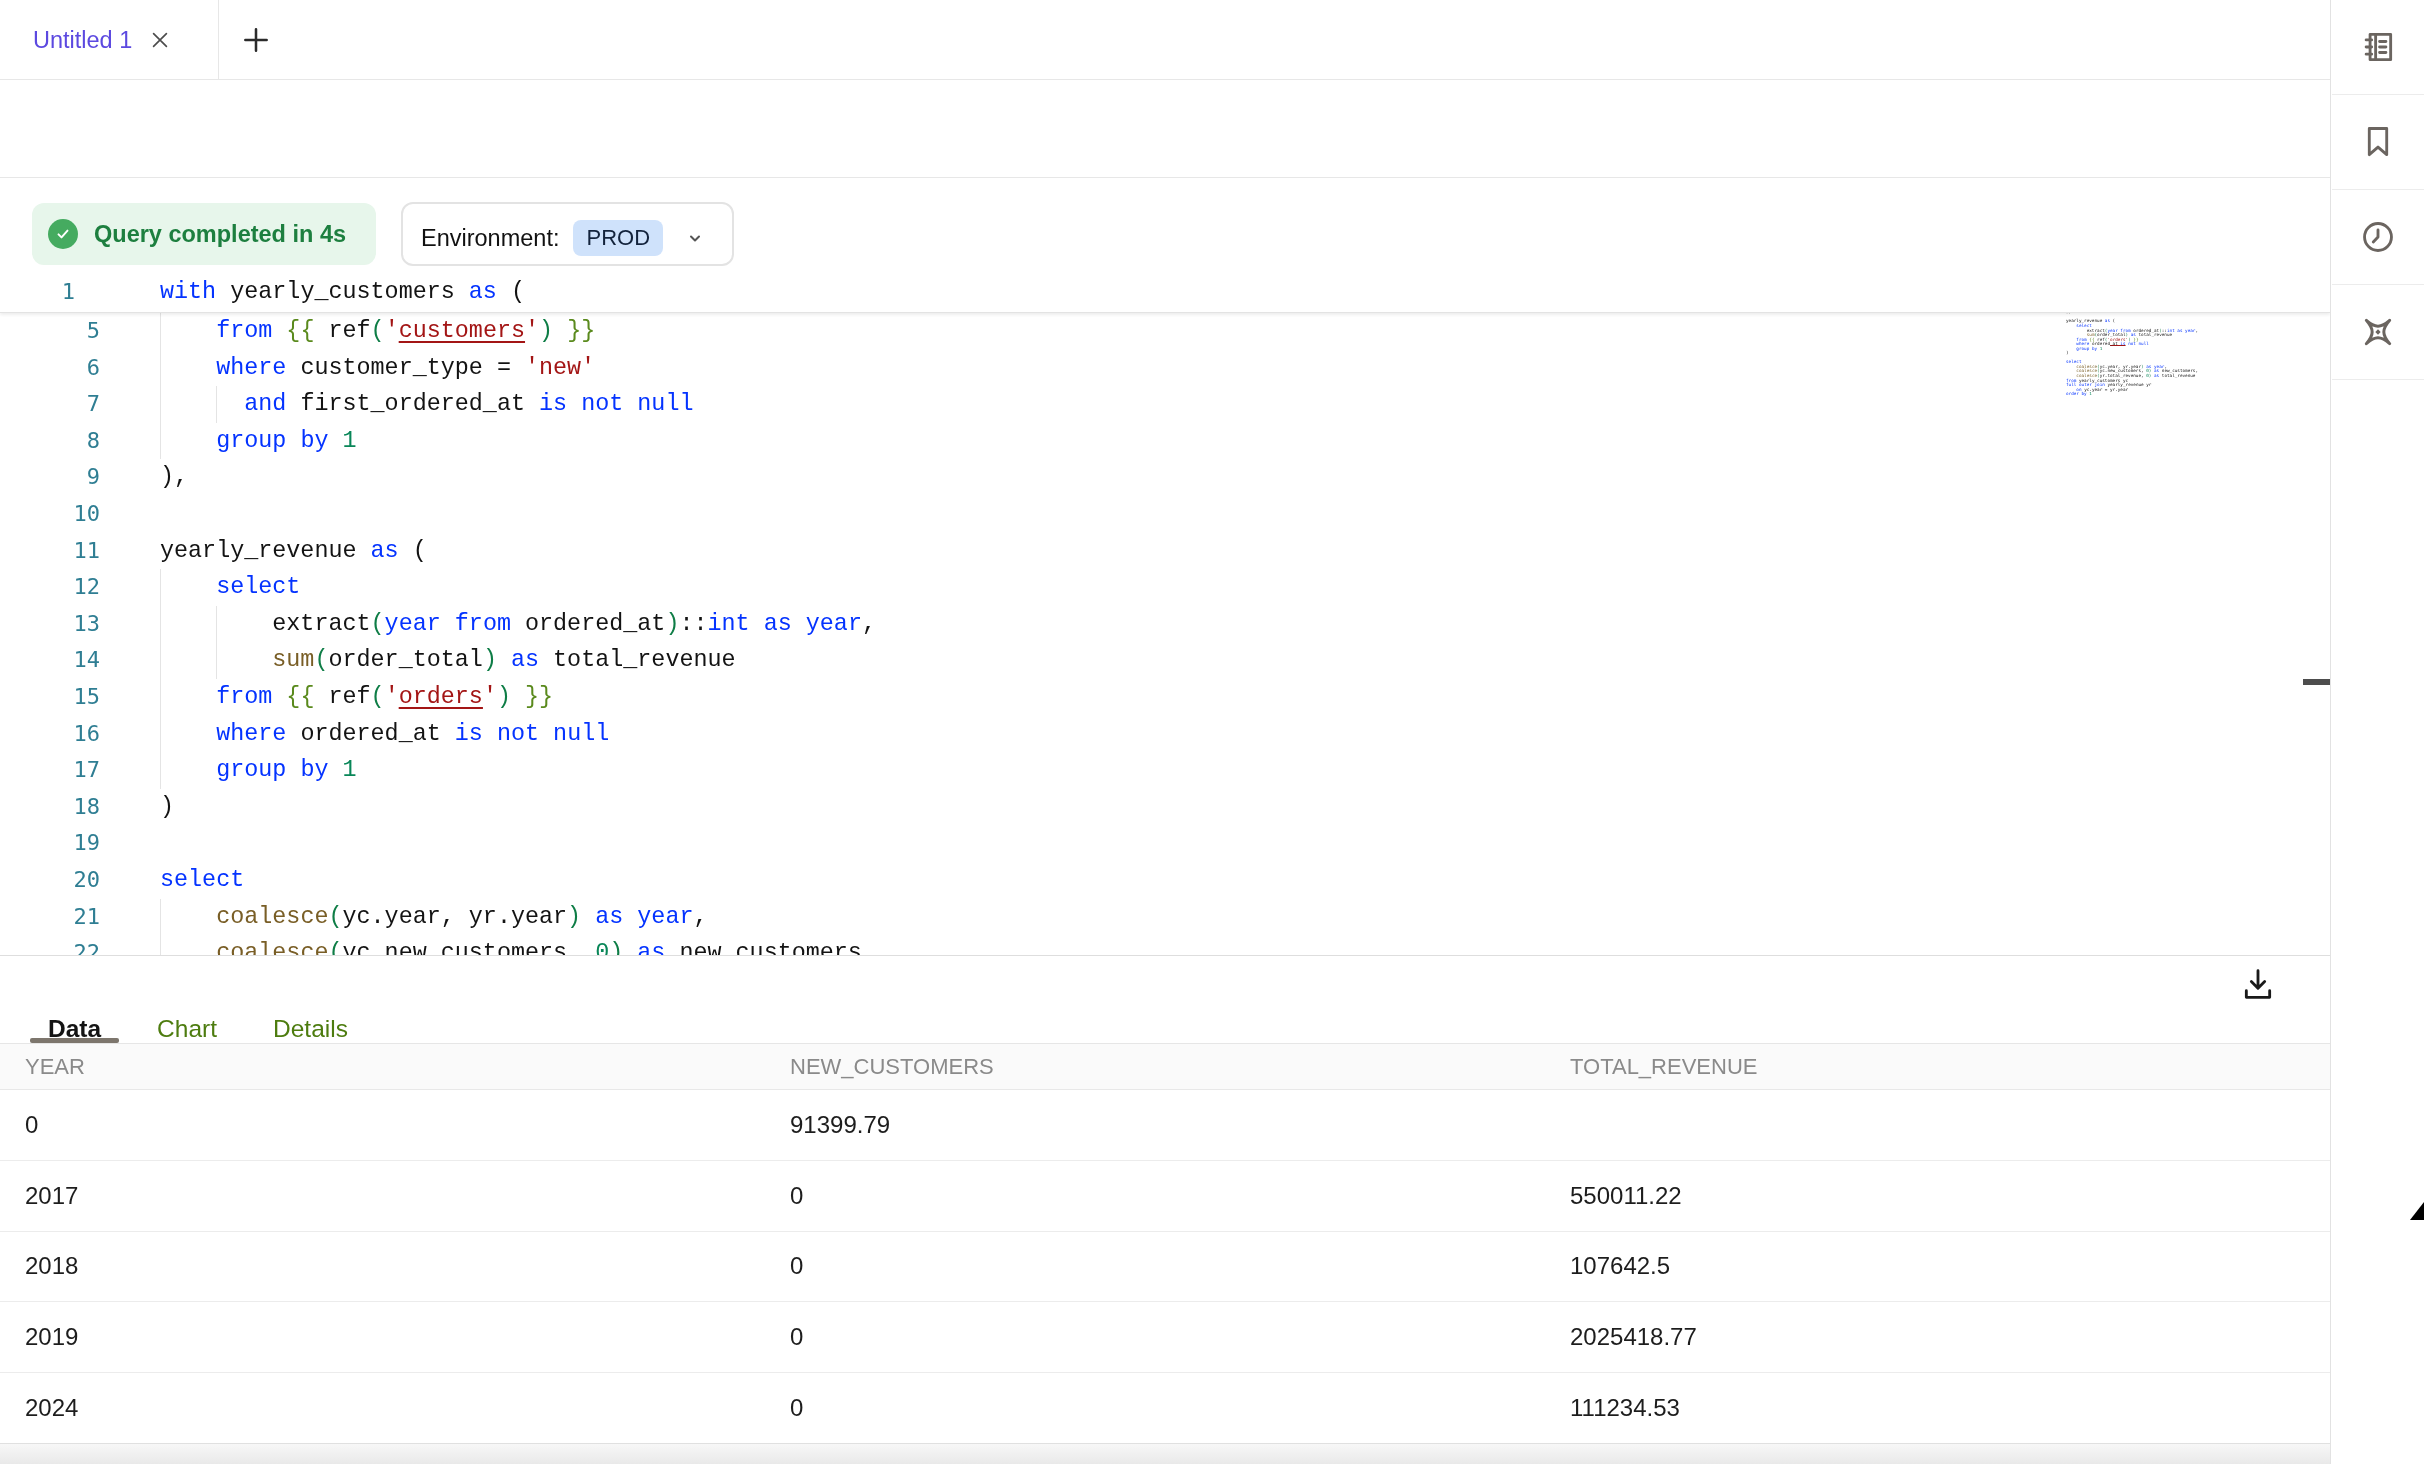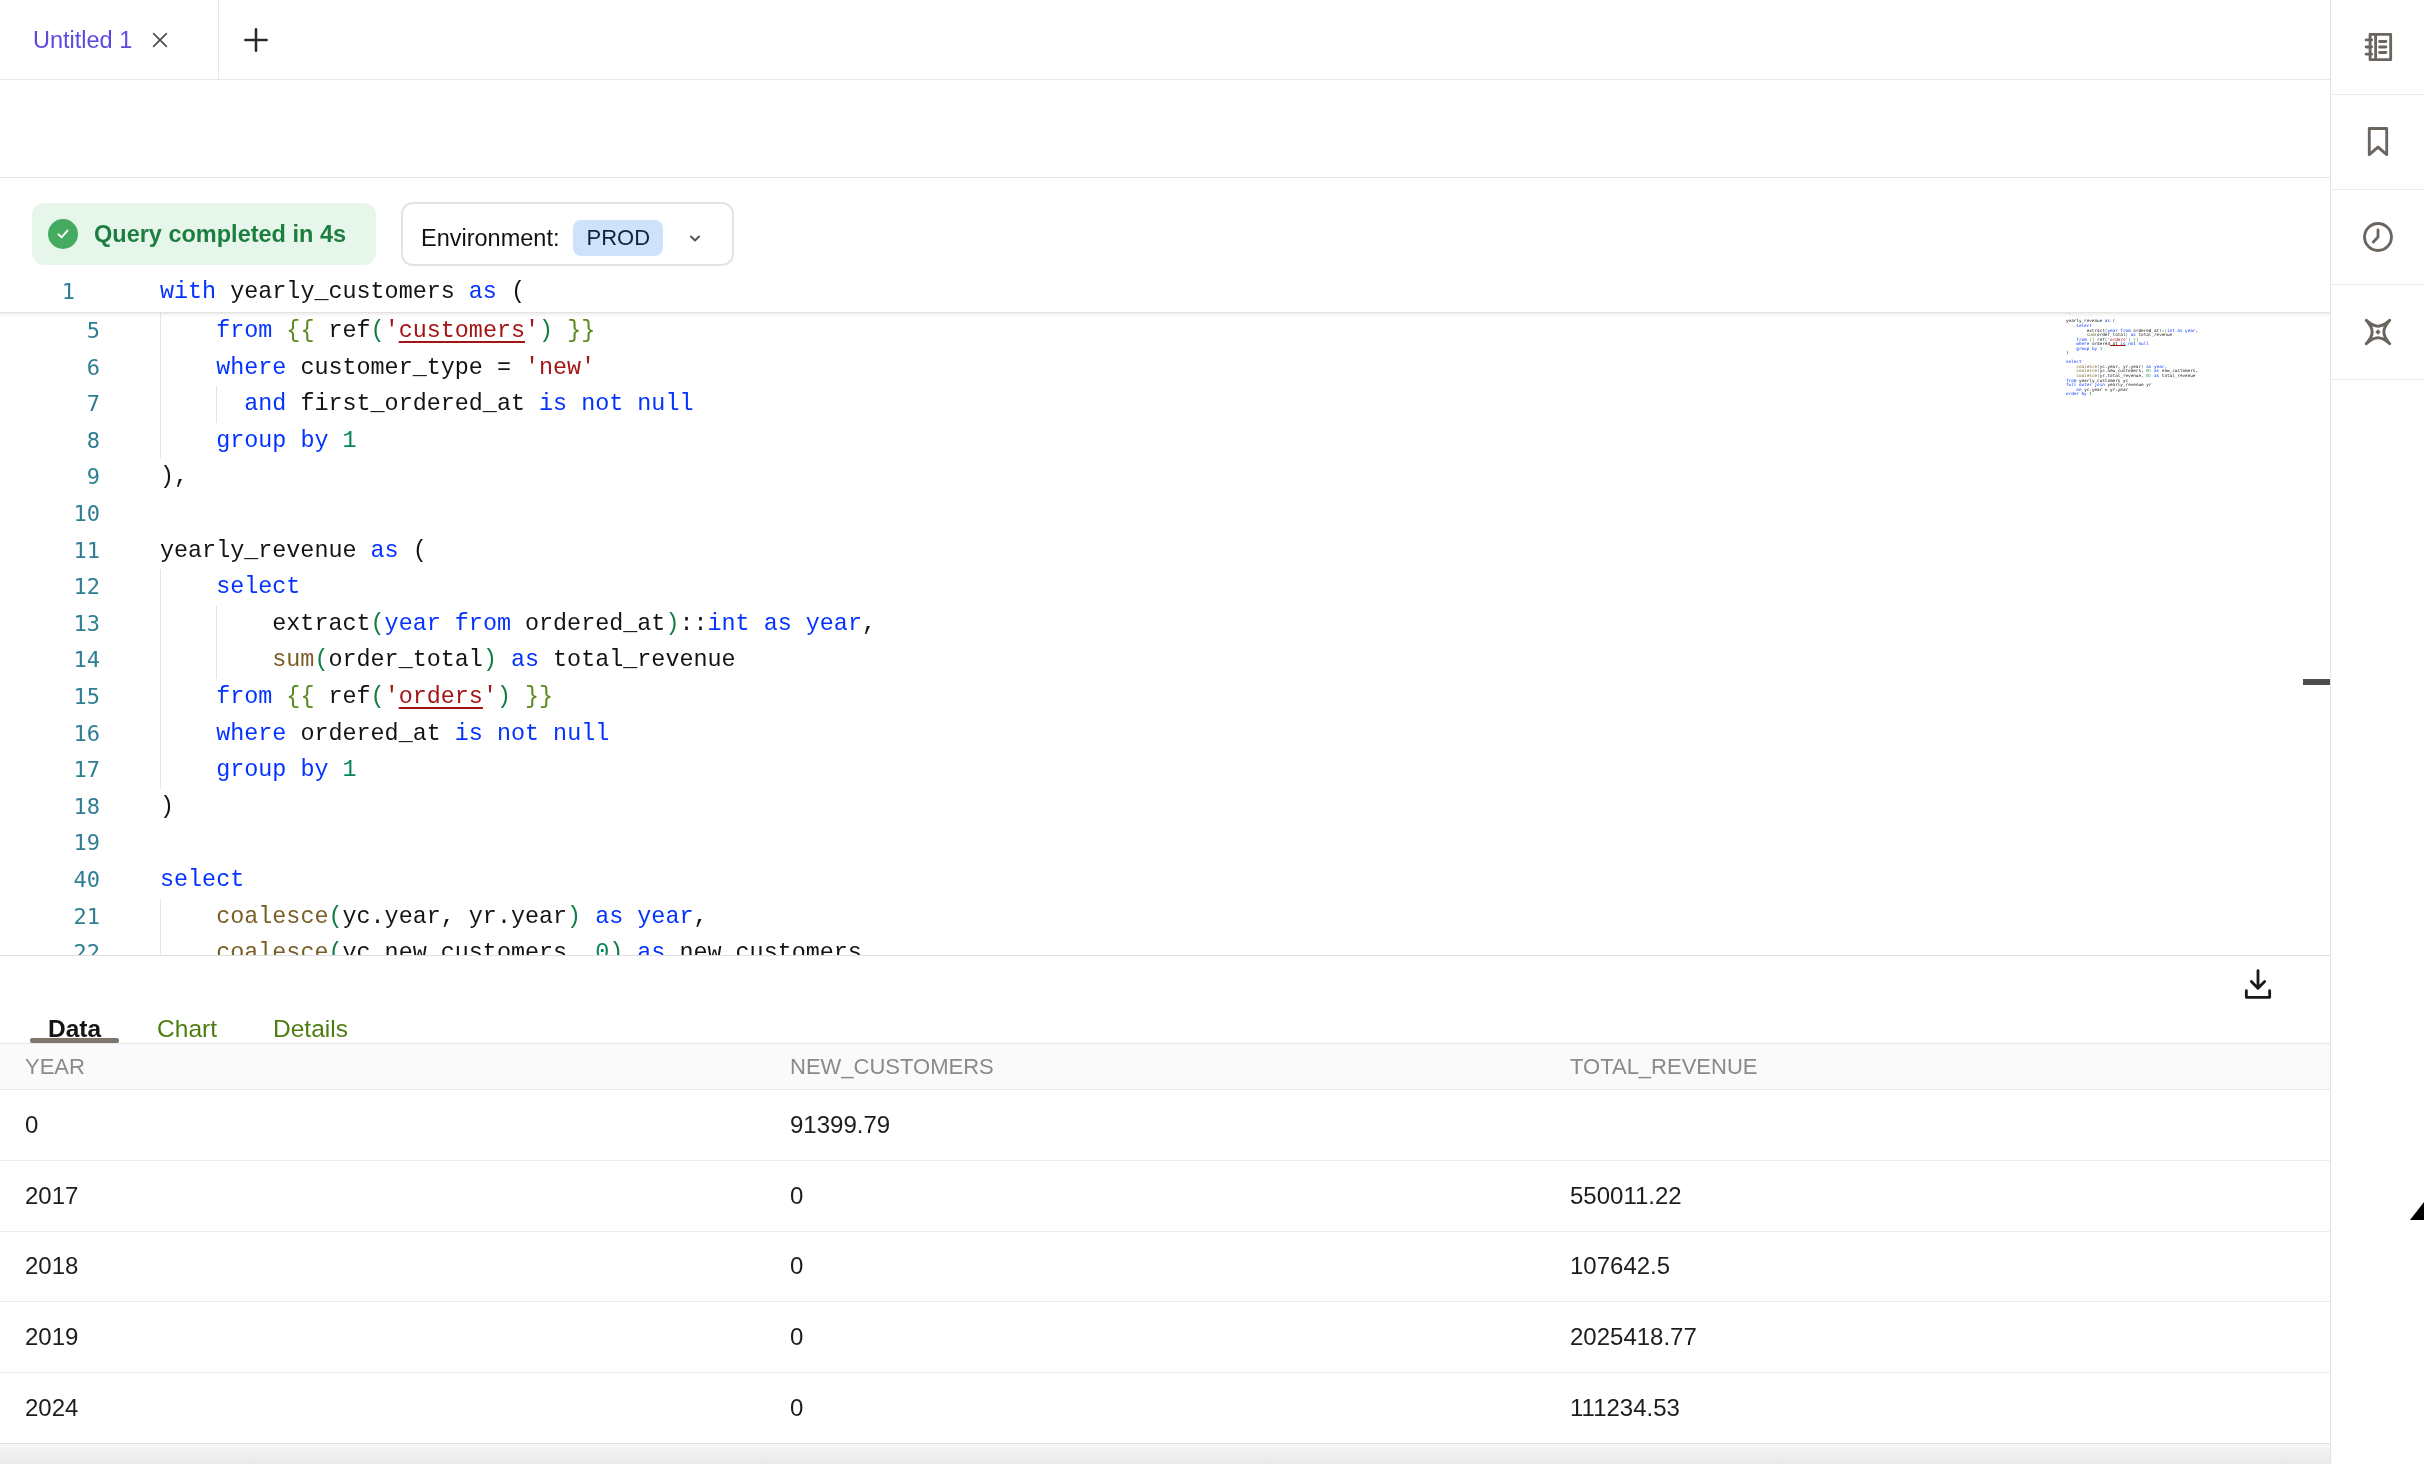--- a/index.html
+++ b/index.html
@@ -155,21 +155,21 @@
           <div class="cl"><span class="ln">10</span><span class="ct"></span></div>
           <div class="cl"><span class="ln">11</span><span class="ct"><span class="i">yearly_revenue </span><span class="k">as</span><span class="i"> (</span></span></div>
           <div class="cl"><span class="g" style="left:160px"></span><span class="ln">12</span><span class="ct"><span class="i">    </span><span class="k">select</span></span></div>
           <div class="cl"><span class="g" style="left:160px"></span><span class="g" style="left:216.36px"></span><span class="ln">13</span><span class="ct"><span class="i">        extract</span><span class="p">(</span><span class="k">year</span><span class="i"> </span><span class="k">from</span><span class="i"> ordered_at</span><span class="p">)</span><span class="i">::</span><span class="k">int</span><span class="i"> </span><span class="k">as</span><span class="i"> </span><span class="k">year</span><span class="i">,</span></span></div>
           <div class="cl"><span class="g" style="left:160px"></span><span class="g" style="left:216.36px"></span><span class="ln">14</span><span class="ct"><span class="i">        </span><span class="f">sum</span><span class="p">(</span><span class="i">order_total</span><span class="p">)</span><span class="i"> </span><span class="k">as</span><span class="i"> total_revenue</span></span></div>
           <div class="cl"><span class="g" style="left:160px"></span><span class="ln">15</span><span class="ct"><span class="i">    </span><span class="k">from</span><span class="i"> </span><span class="j">{{</span><span class="i"> ref</span><span class="p">(</span><span class="s">'</span><span class="u">orders</span><span class="s">'</span><span class="p">)</span><span class="i"> </span><span class="j">}}</span></span></div>
           <div class="cl"><span class="g" style="left:160px"></span><span class="ln">16</span><span class="ct"><span class="i">    </span><span class="k">where</span><span class="i"> ordered_at </span><span class="k">is</span><span class="i"> </span><span class="k">not</span><span class="i"> </span><span class="k">null</span></span></div>
           <div class="cl"><span class="g" style="left:160px"></span><span class="ln">17</span><span class="ct"><span class="i">    </span><span class="k">group</span><span class="i"> </span><span class="k">by</span><span class="i"> </span><span class="n">1</span></span></div>
           <div class="cl"><span class="ln">18</span><span class="ct"><span class="i">)</span></span></div>
           <div class="cl"><span class="ln">19</span><span class="ct"></span></div>
-          <div class="cl"><span class="ln">40</span><span class="ct"><span class="k">select</span></span></div>
+          <div class="cl"><span class="ln">20</span><span class="ct"><span class="k">select</span></span></div>
           <div class="cl"><span class="g" style="left:160px"></span><span class="ln">21</span><span class="ct"><span class="i">    </span><span class="f">coalesce</span><span class="p">(</span><span class="i">yc.year, yr.year</span><span class="p">)</span><span class="i"> </span><span class="k">as</span><span class="i"> </span><span class="k">year</span><span class="i">,</span></span></div>
           <div class="cl"><span class="g" style="left:160px"></span><span class="ln">22</span><span class="ct"><span class="i">    </span><span class="f">coalesce</span><span class="p">(</span><span class="i">yc.new_customers, </span><span class="n">0</span><span class="p">)</span><span class="i"> </span><span class="k">as</span><span class="i"> new_customers,</span></span></div>
         </div>
       <div class="minimap" id="minimap"><div><span class="k">with</span><span class="i"> yearly_customers </span><span class="k">as</span><span class="i"> (</span>&nbsp;</div><div><span class="i">    </span><span class="k">select</span>&nbsp;</div><div><span class="i">        extract</span><span class="p">(</span><span class="k">year</span><span class="i"> </span><span class="k">from</span><span class="i"> first_ordered_at</span><span class="p">)</span><span class="i">::</span><span class="k">int</span><span class="i"> </span><span class="k">as</span><span class="i"> </span><span class="k">year</span><span class="i">,</span>&nbsp;</div><div><span class="i">        </span><span class="f">count</span><span class="p">(</span><span class="k">distinct</span><span class="i"> customer_id</span><span class="p">)</span><span class="i"> </span><span class="k">as</span><span class="i"> new_customers,</span>&nbsp;</div><div><span class="i">    </span><span class="k">from</span><span class="i"> </span><span class="j">{{</span><span class="i"> ref</span><span class="p">(</span><span class="s">'</span><span class="u">customers</span><span class="s">'</span><span class="p">)</span><span class="i"> </span><span class="j">}}</span>&nbsp;</div><div><span class="i">    </span><span class="k">where</span><span class="i"> customer_type = </span><span class="s">'new'</span>&nbsp;</div><div><span class="i">      </span><span class="k">and</span><span class="i"> first_ordered_at </span><span class="k">is</span><span class="i"> </span><span class="k">not</span><span class="i"> </span><span class="k">null</span>&nbsp;</div><div><span class="i">    </span><span class="k">group</span><span class="i"> </span><span class="k">by</span><span class="i"> </span><span class="n">1</span>&nbsp;</div><div><span class="i">),</span>&nbsp;</div><div>&nbsp;</div><div><span class="i">yearly_revenue </span><span class="k">as</span><span class="i"> (</span>&nbsp;</div><div><span class="i">    </span><span class="k">select</span>&nbsp;</div><div><span class="i">        extract</span><span class="p">(</span><span class="k">year</span><span class="i"> </span><span class="k">from</span><span class="i"> ordered_at</span><span class="p">)</span><span class="i">::</span><span class="k">int</span><span class="i"> </span><span class="k">as</span><span class="i"> </span><span class="k">year</span><span class="i">,</span>&nbsp;</div><div><span class="i">        </span><span class="f">sum</span><span class="p">(</span><span class="i">order_total</span><span class="p">)</span><span class="i"> </span><span class="k">as</span><span class="i"> total_revenue</span>&nbsp;</div><div><span class="i">    </span><span class="k">from</span><span class="i"> </span><span class="j">{{</span><span class="i"> ref</span><span class="p">(</span><span class="s">'</span><span class="u">orders</span><span class="s">'</span><span class="p">)</span><span class="i"> </span><span class="j">}}</span>&nbsp;</div><div><span class="i">    </span><span class="k">where</span><span class="i"> ordered_at </span><span class="k">is</span><span class="i"> </span><span class="k">not</span><span class="i"> </span><span class="k">null</span>&nbsp;</div><div><span class="i">    </span><span class="k">group</span><span class="i"> </span><span class="k">by</span><span class="i"> </span><span class="n">1</span>&nbsp;</div><div><span class="i">)</span>&nbsp;</div><div>&nbsp;</div><div><span class="k">select</span>&nbsp;</div><div><span class="i">    </span><span class="f">coalesce</span><span class="p">(</span><span class="i">yc.year, yr.year</span><span class="p">)</span><span class="i"> </span><span class="k">as</span><span class="i"> </span><span class="k">year</span><span class="i">,</span>&nbsp;</div><div><span class="i">    </span><span class="f">coalesce</span><span class="p">(</span><span class="i">yc.new_customers, </span><span class="n">0</span><span class="p">)</span><span class="i"> </span><span class="k">as</span><span class="i"> new_customers,</span>&nbsp;</div><div><span class="i">    </span><span class="f">coalesce</span><span class="p">(</span><span class="i">yr.total_revenue, </span><span class="n">0</span><span class="p">)</span><span class="i"> </span><span class="k">as</span><span class="i"> total_revenue</span>&nbsp;</div><div><span class="k">from</span><span class="i"> yearly_customers yc</span>&nbsp;</div><div><span class="k">full</span><span class="i"> </span><span class="k">outer</span><span class="i"> </span><span class="k">join</span><span class="i"> yearly_revenue yr</span>&nbsp;</div><div><span class="i">    </span><span class="k">on</span><span class="i"> yc.year = yr.year</span>&nbsp;</div><div><span class="k">order</span><span class="i"> </span><span class="k">by</span><span class="i"> </span><span class="n">1</span>&nbsp;</div></div>
       <div class="ruler-dash"></div>
     </div>
 
     <div class="results">
       <div class="rtabs">
         <div class="rtab active">Data</div>

